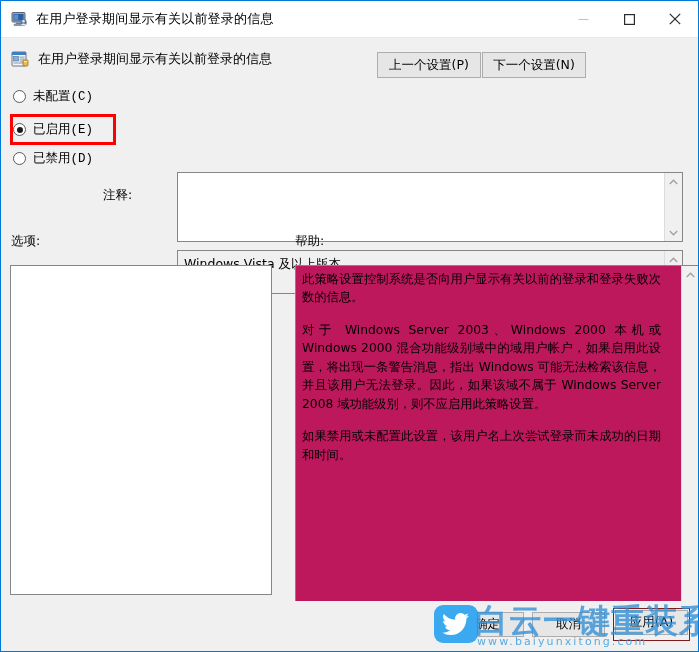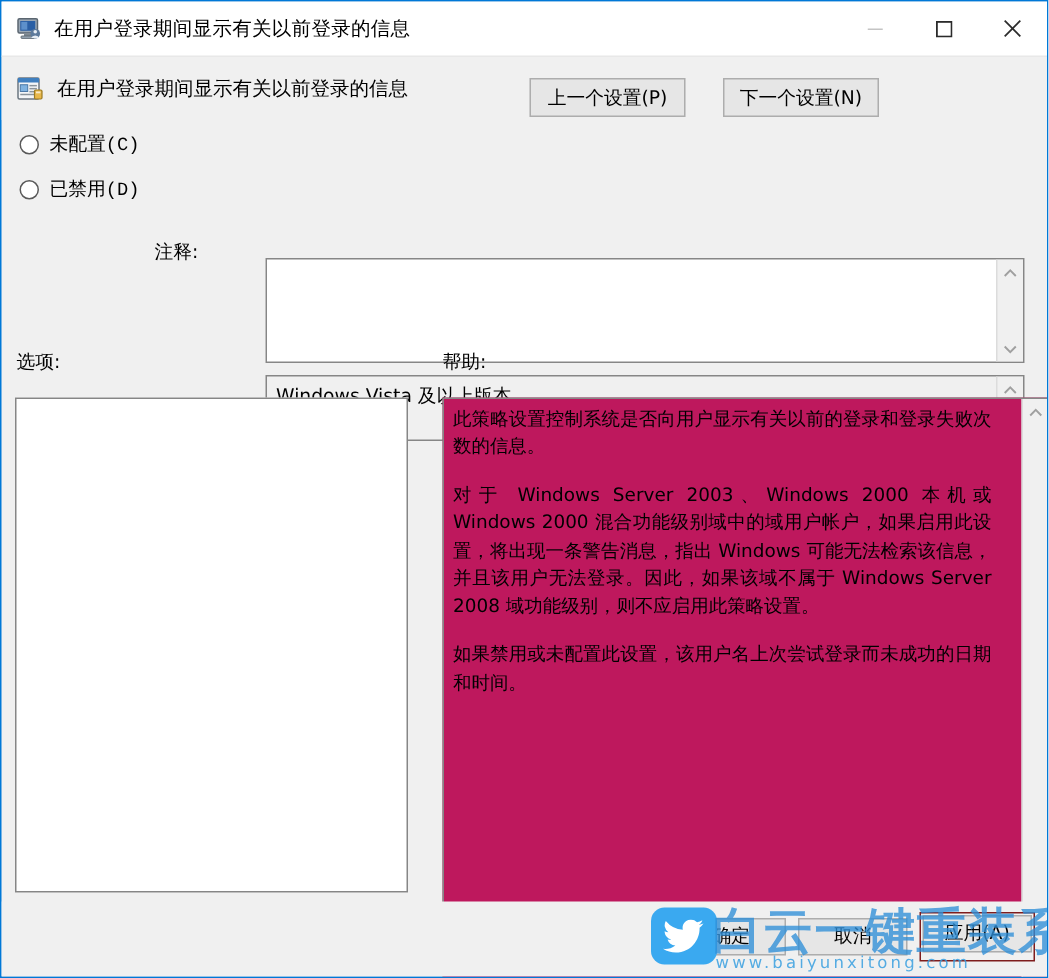--- a/index.html
+++ b/index.html
@@ -82,21 +82,21 @@
   #header-title {
     font-size: 13px;
     color: #000;
     white-space: nowrap;
   }
   #navbuttons {
     position: absolute;
     right: 112px;
     top: 51px;
     display: flex;
-    gap: 25px;
+    gap: 1px;
   }
   .btn {
     font-family: "DejaVu Sans", "Liberation Sans", sans-serif;
     font-size: 12.5px;
     color: #000;
     background: #e6e6e6;
     border: 1px solid #adadad;
     height: 26px;
     min-width: 104px;
     padding: 0 10px;
@@ -160,21 +160,21 @@
     white-space: nowrap;
     font-family: Liberation Mono, monospace;
   }
 
   .field-label {
     position: absolute;
     font-size: 12.5px;
     color: #000;
     white-space: nowrap;
   }
-  #lbl-comment { left: 102px; top: 80px; }
+  #lbl-comment { left: 102px; top: 107px; }
   #lbl-platform { left: 102px; top: 168px; margin-top: 20px; }
 
   .boxfield {
     position: absolute;
     background: #ffffff;
     border: 1px solid #868686;
     box-sizing: border-box;
     overflow: hidden;
   }
   #comment-box {
@@ -390,20 +390,24 @@
     <div class="btn">上一个设置(P)</div>
     <div class="btn">下一个设置(N)</div>
   </div>
 
   <div id="config">
 
     <div id="radios">
       <div class="radio-row">
         <span class="rdo"></span>
         <span class="radio-label">未配置(C)</span>
+      </div>
+      <div class="radio-row highlighted">
+        <span class="rdo checked"></span>
+        <span class="radio-label">已启用(E)</span>
       </div>
       <div class="radio-row">
         <span class="rdo"></span>
         <span class="radio-label">已禁用(D)</span>
       </div>
     </div>
 
     <div class="field-label" id="lbl-comment">注释:</div>
     <div class="boxfield" id="comment-box">
       <div class="boxtext"></div>

